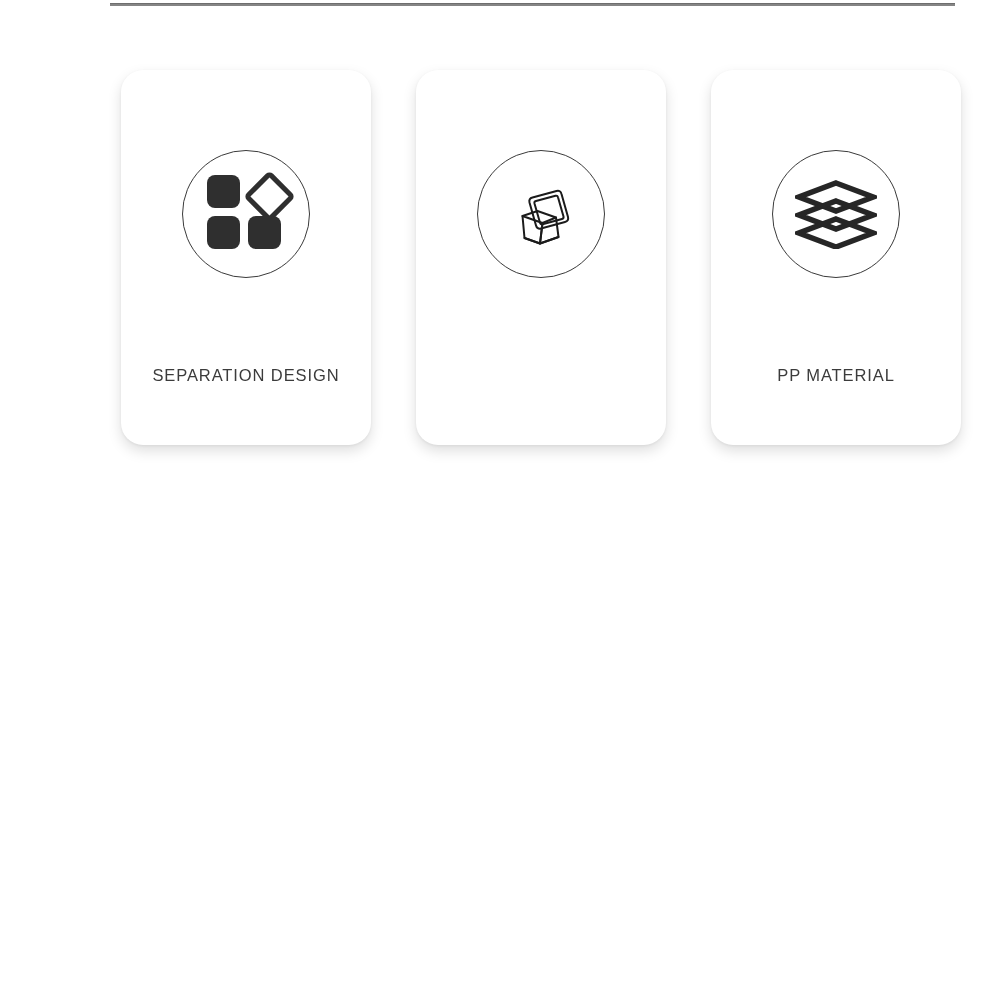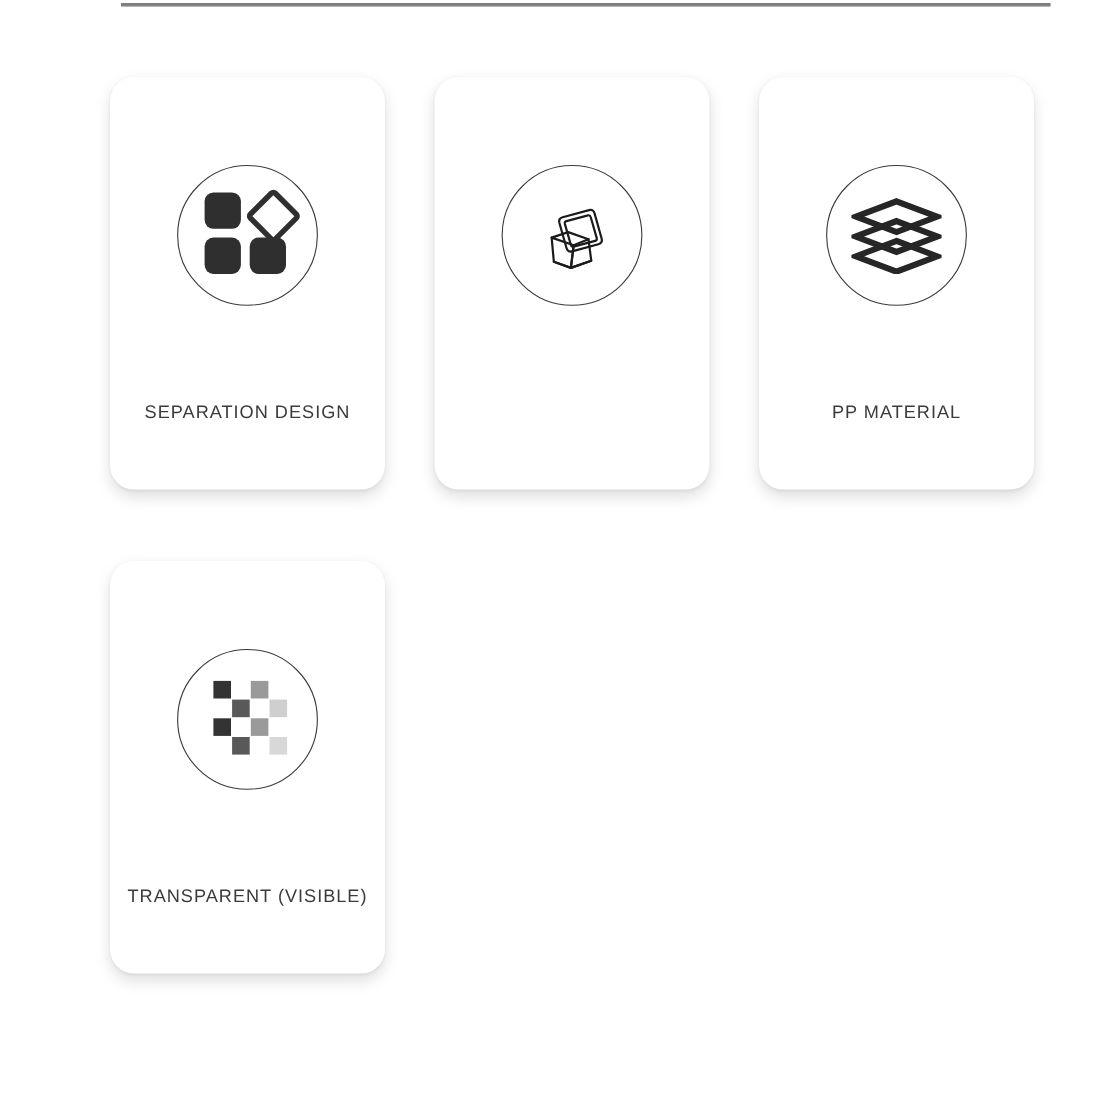--- a/index.html
+++ b/index.html
@@ -29,21 +29,21 @@
     top: 3px;
     width: 845px;
     height: 3px;
     background: #858585;
     border-top: 1px solid #6e6e6e;
     box-sizing: border-box;
   }
 
   .grid {
     position: absolute;
-    left: 100px;
+    left: 121px;
     top: 70px;
     width: 840px;
     display: grid;
     grid-template-columns: 250px 250px 250px;
     grid-template-rows: 375px 375px;
     column-gap: 45px;
     row-gap: 65px;
   }
 
   .card {
@@ -177,39 +177,16 @@
           <g fill="none" stroke="#262626" stroke-width="5.5" stroke-linejoin="miter">
             <path d="M41 4 L78 18 L41 32 L4 18 Z"></path>
             <path d="M41 22 L78 36 L41 50 L4 36 Z"></path>
             <path d="M41 40 L78 54 L41 68 L4 54 Z"></path>
           </g>
         </svg>
       </div>
       <div class="card-label">PP MATERIAL</div>
     </div>
 
-    <div class="card">
-      <div class="icon-circle">
-        <div class="checker">
-            <i style="background: rgb(51, 51, 51);"></i>
-            <i style="background: rgb(255, 255, 255);"></i>
-            <i style="background: rgb(154, 154, 154);"></i>
-            <i style="background: rgb(255, 255, 255);"></i>
-            <i style="background: rgb(255, 255, 255);"></i>
-            <i style="background: rgb(89, 89, 89);"></i>
-            <i style="background: rgb(255, 255, 255);"></i>
-            <i style="background: rgb(207, 207, 207);"></i>
-            <i style="background: rgb(51, 51, 51);"></i>
-            <i style="background: rgb(255, 255, 255);"></i>
-            <i style="background: rgb(154, 154, 154);"></i>
-            <i style="background: rgb(255, 255, 255);"></i>
-            <i style="background: rgb(255, 255, 255);"></i>
-            <i style="background: rgb(89, 89, 89);"></i>
-            <i style="background: rgb(255, 255, 255);"></i>
-            <i style="background: rgb(216, 216, 216);"></i>
-          </div>
-      </div>
-      <div class="card-label">TRANSPARENT (VISIBLE)</div>
-    </div>
 
 
   </div>
 </div>
 
 </body></html>

